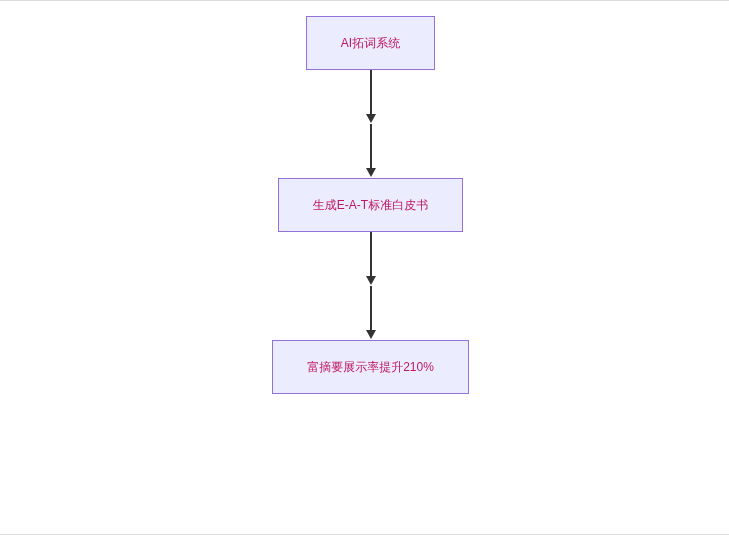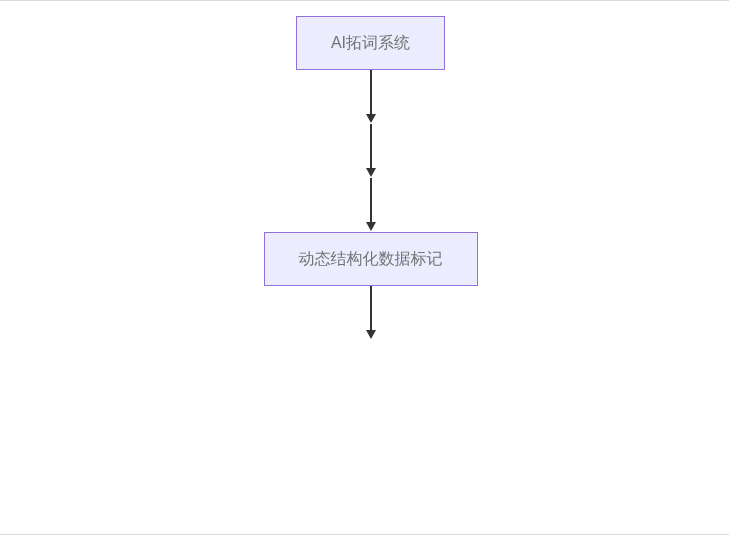--- a/index.html
+++ b/index.html
@@ -23,22 +23,22 @@
     width: 100%;
     padding-top: 15px;
     display: flex;
     flex-direction: column;
     align-items: center;
     box-sizing: border-box;
   }
   .node {
     background: var(--node-fill, #ECECFF);
     border: 1px solid var(--node-border, #9370DB);
-    color: #737373;
-    font-size: 16px;
+    color: #be185d;
+    font-size: 12px;
     height: 54px;
     line-height: 52px;
     padding: 0 34px;
     text-align: center;
     white-space: nowrap;
     box-sizing: border-box;
   }
   .edge {
     height: 54px;
     display: flex;
@@ -71,27 +71,28 @@
     <div class="line"></div>
     <div class="head"></div>
   </div>
 
 
   <div class="edge">
     <div class="line"></div>
     <div class="head"></div>
   </div>
 
-
-  <div class="edge">
-    <div class="line"></div>
-    <div class="head"></div>
-  </div>
-
-  <div class="node">动态结构化数据标记</div>
+  <div class="node">生成E-A-T标准白皮书</div>
 
   <div class="edge">
     <div class="line"></div>
     <div class="head"></div>
   </div>
 
 
+  <div class="edge">
+    <div class="line"></div>
+    <div class="head"></div>
+  </div>
+
+  <div class="node">富摘要展示率提升210%</div>
+
 </div>
 
 </body></html>

